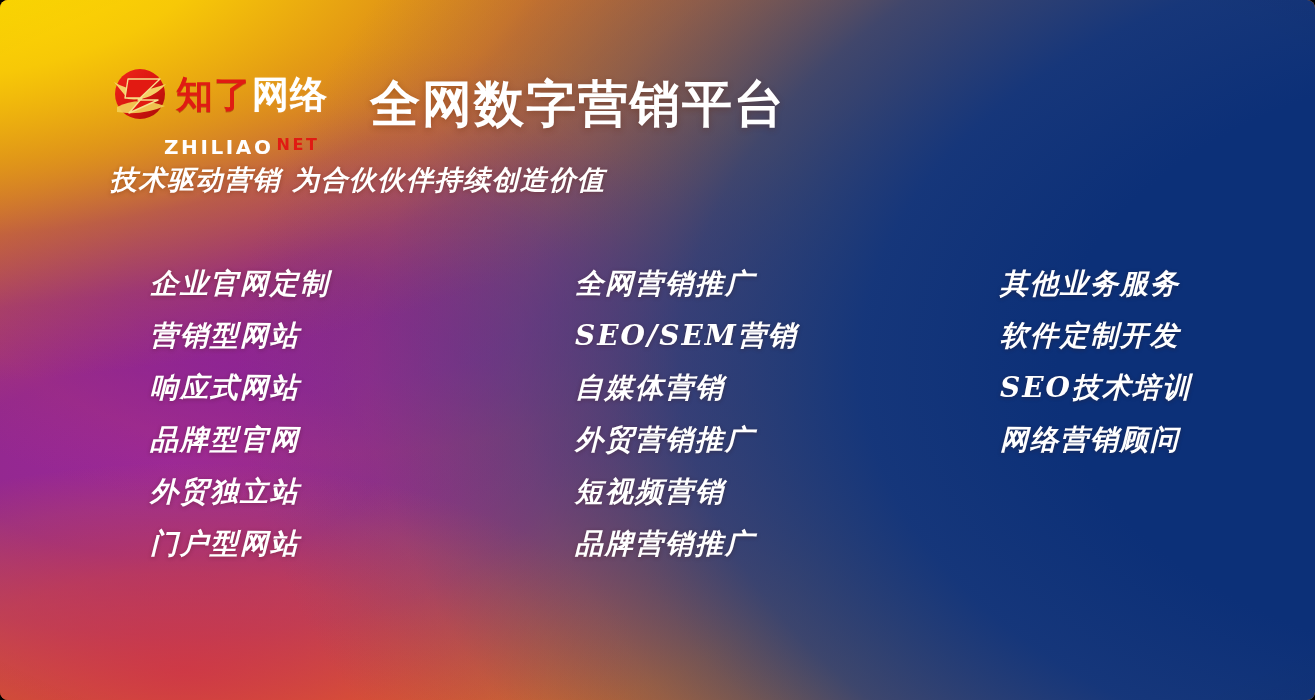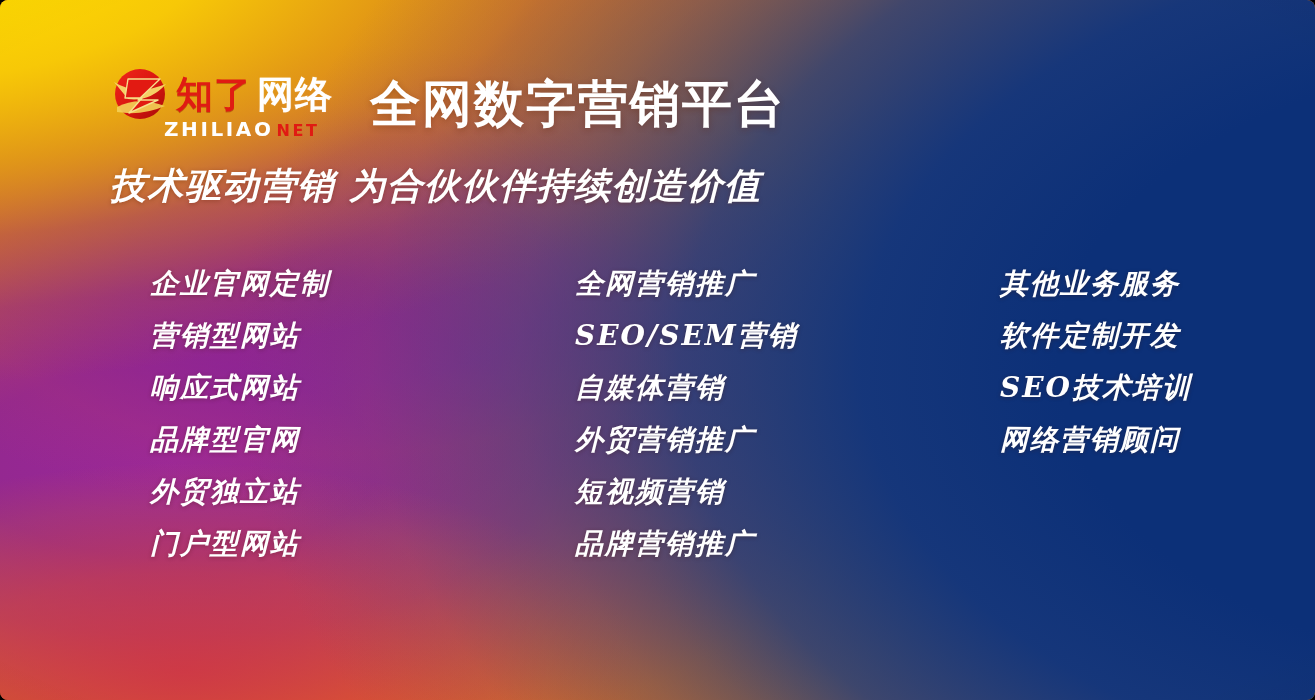--- a/index.html
+++ b/index.html
@@ -129,28 +129,27 @@
     line-height: 1;
     text-shadow: 0 1px 0 rgba(120,0,0,0.35);
   }
   .logo-cn-white {
     font-family: "DejaVu Sans", "Liberation Sans", sans-serif;
     font-size: 37px;
     font-weight: 700;
     color: #ffffff;
     letter-spacing: 1px;
     line-height: 1;
-    margin-left: 5px;
     -webkit-text-stroke: 0px;
     text-shadow: 0 0 1px rgba(255,255,255,0.6);
   }
   .logo-bottom {
     display: flex;
-    align-items: flex-end;
-    margin-top: 1px;
+    align-items: flex-start;
+    margin-top: 19px;
     margin-left: 56px;
     letter-spacing: 2.6px;
   }
   .logo-latin-white {
     font-family: "DejaVu Sans", "Liberation Sans", sans-serif;
     font-size: 20px;
     font-weight: 700;
     color: #ffffff;
     line-height: 1;
   }
@@ -175,21 +174,21 @@
     text-shadow: 0 2px 6px rgba(90,30,0,0.30);
     margin-top: 2px;
   }
 
   
   .subtitle {
     position: absolute;
     left: 110px;
     top: 162px;
     font-family: "DejaVu Serif", "Liberation Serif", serif;
-    font-size: 36px;
+    font-size: 27px;
     font-weight: 700;
     font-style: italic;
     color: #ffffff;
     letter-spacing: 1.5px;
     white-space: nowrap;
     text-shadow: 0 1px 4px rgba(90,30,0,0.35);
   }
 
   
   .columns {

